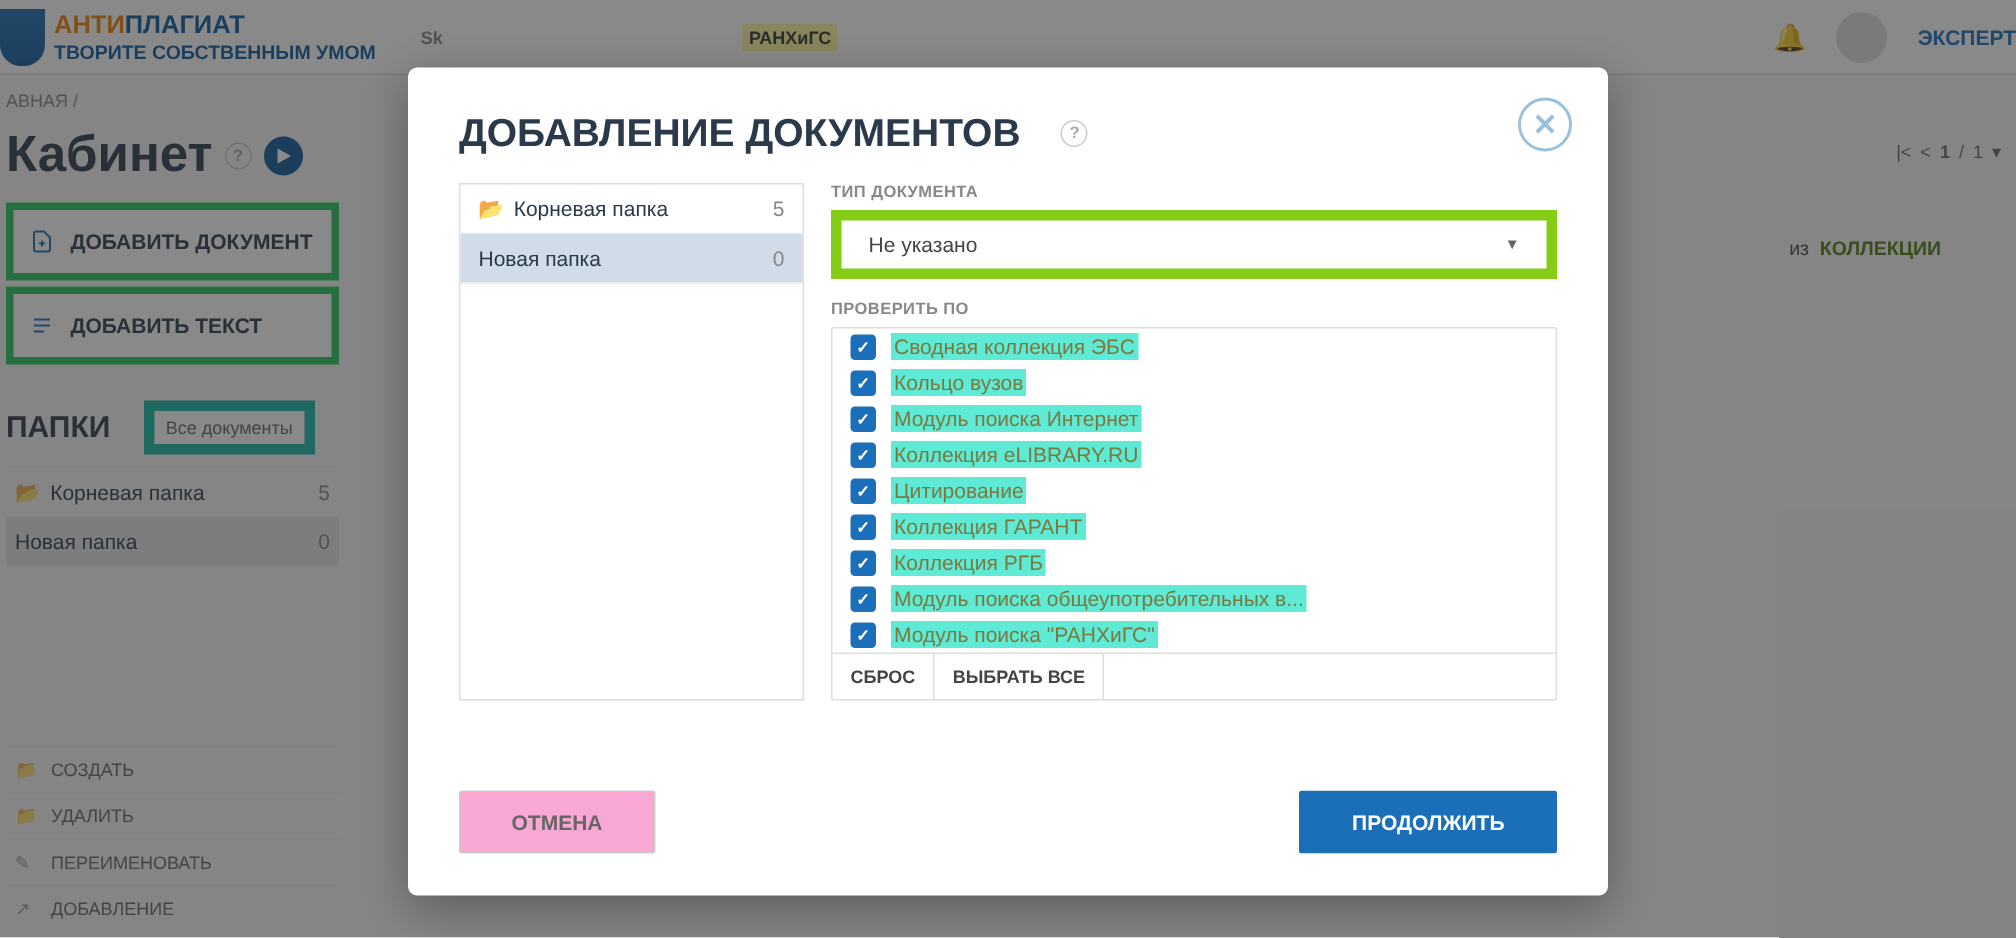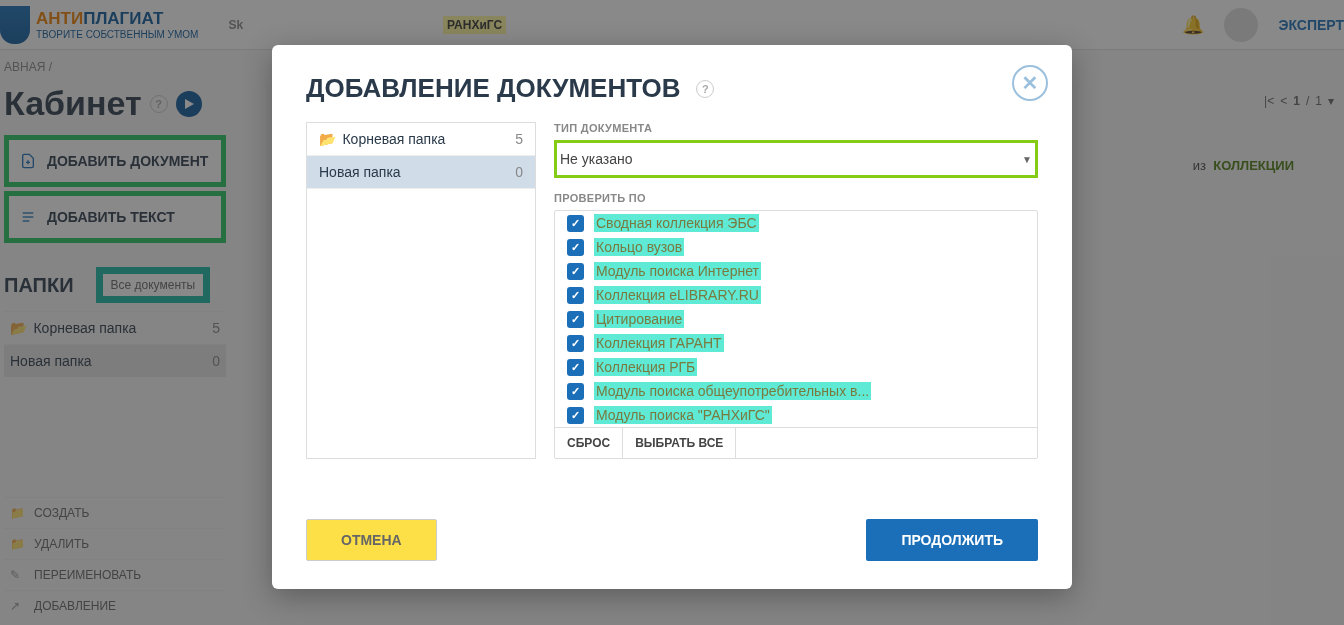--- a/index.html
+++ b/index.html
@@ -3,21 +3,21 @@
 <meta charset="utf-8">
 <style>
 *{box-sizing:border-box;margin:0;padding:0;font-family:Arial,Helvetica,sans-serif}
 body{background:#f5f5f5;width:1344px;height:625px;overflow:hidden;position:relative}
 .topbar{height:50px;background:#fff;display:flex;align-items:center;padding:0 0;border-bottom:1px solid #e0e0e0}
 .logo{display:flex;align-items:center;gap:6px}
 .logo-shield{width:30px;height:38px;background:linear-gradient(#1a6fb8,#0d5a9d);border-radius:0 0 14px 14px;position:relative}
 .logo-text{display:flex;flex-direction:column}
 .logo-line1{font-size:17px;font-weight:700}
 .logo-line1 .a{color:#f08000}.logo-line1 .p{color:#0d5a9d}
-.logo-line2{font-size:10px;color:#0d5a9d;font-weight:400}
+.logo-line2{font-size:13px;color:#0d5a9d;font-weight:700}
 .partners{margin-left:30px;display:flex;align-items:center;gap:10px;opacity:.7}
 .sk{font-size:12px;font-weight:700;color:#555}
 .org-tag{margin-left:200px;background:#fff69b;color:#333;font-size:12px;padding:2px 4px;font-weight:600}
 .top-right{margin-left:auto;display:flex;align-items:center;gap:20px}
 .bell{color:#f0b000;font-size:18px}
 .avatar{width:34px;height:34px;background:#ddd;border-radius:50%}
 .expert{color:#1a6fb8;font-size:14px;font-weight:700}
 .breadcrumb{padding:10px 4px;font-size:12px;color:#888}
 .main{display:flex}
 .sidebar{width:230px;padding:0 4px}
@@ -38,38 +38,38 @@
 .folder-actions{margin-top:120px}
 .fa-item{display:flex;align-items:center;gap:8px;padding:8px 6px;font-size:12px;color:#666;border-top:1px solid #eee;cursor:pointer}
 .fa-item .ico{color:#999;width:16px}
 .content{flex:1;padding:0 10px}
 .content-top{display:flex;justify-content:flex-end;align-items:center;gap:8px;font-size:12px;color:#666;padding:10px 0}
 .pager{display:flex;align-items:center;gap:6px}
 .col-label{margin-top:40px;font-size:13px;color:#444;text-align:right;padding-right:40px}
 .overlay{position:absolute;inset:0;background:rgba(40,40,40,.55);display:flex;align-items:flex-start;justify-content:center;padding-top:45px}
 .modal{width:800px;background:#fff;border-radius:6px;box-shadow:0 8px 30px rgba(0,0,0,.3);padding:28px 34px;position:relative}
 .close{position:absolute;top:20px;right:24px;width:36px;height:36px;border:2px solid #9bc0de;border-radius:50%;display:flex;align-items:center;justify-content:center;color:#9bc0de;font-size:20px;font-weight:700;cursor:pointer}
-.modal h1{font-size:26px;font-weight:700;color:#2a3a4a;display:flex;align-items:center;gap:16px;margin-bottom:18px}
+.modal h1{font-size:26px;font-weight:700;color:#2a3a4a;display:flex;align-items:center;gap:27px;margin-bottom:18px}
 .modal-body{display:flex;gap:18px}
 .mfold{width:230px;border:1px solid #ddd}
 .mfold-row{display:flex;align-items:center;justify-content:space-between;padding:8px 12px;font-size:14px;border-bottom:1px solid #eee}
 .mfold-row.sel{background:#d0dce8}
 .mform{flex:1}
 .lbl{font-size:11px;color:#888;font-weight:600;margin-bottom:6px;letter-spacing:.3px}
-.select{display:flex;align-items:center;justify-content:space-between;border:3px solid #84cc16;padding:8px 3px;font-size:14px;color:#444;margin-bottom:14px}
+.select{display:flex;align-items:center;justify-content:space-between;border:7px solid #84cc16;padding:8px 18px;font-size:14px;color:#444;margin-bottom:14px}
 .select .chev{color:#666;font-size:10px}
 .checklist{border:1px solid #ddd;border-radius:2px}
 .chk{display:flex;align-items:center;gap:10px;padding:3px 12px;font-size:14px}
 .cb{width:17px;height:17px;background:#1a6fb8;border-radius:3px;display:flex;align-items:center;justify-content:center;color:#fff;font-size:11px;font-weight:700;flex-shrink:0}
 .chk-label{background:#5eead4;color:#7a7a40;padding:1px 2px}
 .list-actions{display:flex;border-top:1px solid #ddd}
 .list-actions span{padding:8px 12px;font-size:12px;color:#444;font-weight:600;border-right:1px solid #ddd;cursor:pointer}
 .modal-foot{display:flex;justify-content:space-between;margin-top:60px}
 .btn{padding:12px 34px;font-size:14px;font-weight:700;border-radius:2px;cursor:pointer;border:1px solid transparent}
-.btn.cancel{border-color:#ccc;background:#fde047;color:#666}
+.btn.cancel{border-color:#ccc;background:#f9a8d4;color:#666}
 .btn.ok{background:#1a6fb8;color:#fff}
 svg{width:16px;height:16px}
 </style>
 </head>
 <body>
 
 <div class="topbar">
   <div class="logo">
     <div class="logo-shield"></div>
     <div class="logo-text">

